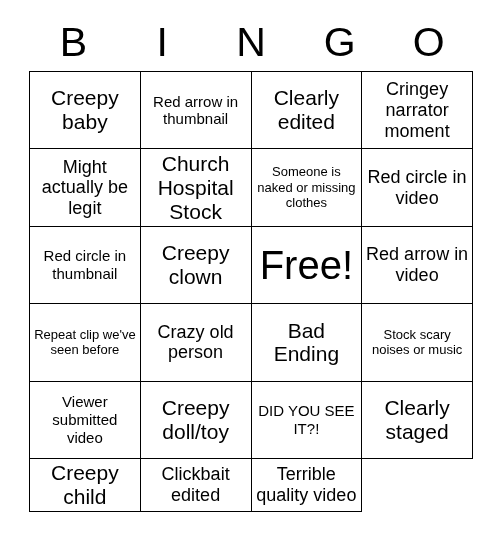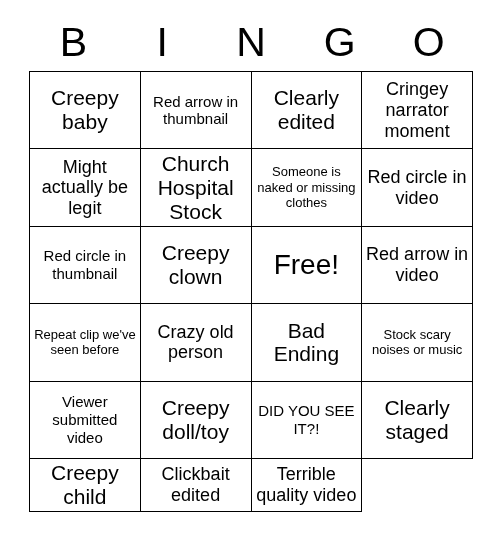--- a/index.html
+++ b/index.html
@@ -76,21 +76,21 @@
   .bingo-cell .cell-text {
     display: block;
     width: 100%;
     text-align: center;
     line-height: 1.13;
     word-wrap: break-word;
     overflow-wrap: break-word;
   }
 
   
-  .bingo-cell[data-size="xl"]  .cell-text { font-size: 28px; line-height: 1.1; }
+  .bingo-cell[data-size="xl"]  .cell-text { font-size: 40px; line-height: 1.1; }
   .bingo-cell[data-size="lg"]  .cell-text { font-size: 21px; line-height: 1.14; }
   .bingo-cell[data-size="md"]  .cell-text { font-size: 18px; line-height: 1.15; }
   .bingo-cell[data-size="sm"]  .cell-text { font-size: 15px; line-height: 1.18; }
   .bingo-cell[data-size="xs"]  .cell-text { font-size: 13px; line-height: 1.2; }
 </style>
 </head>
 <body>
 
 <div id="bingo-card">
 

